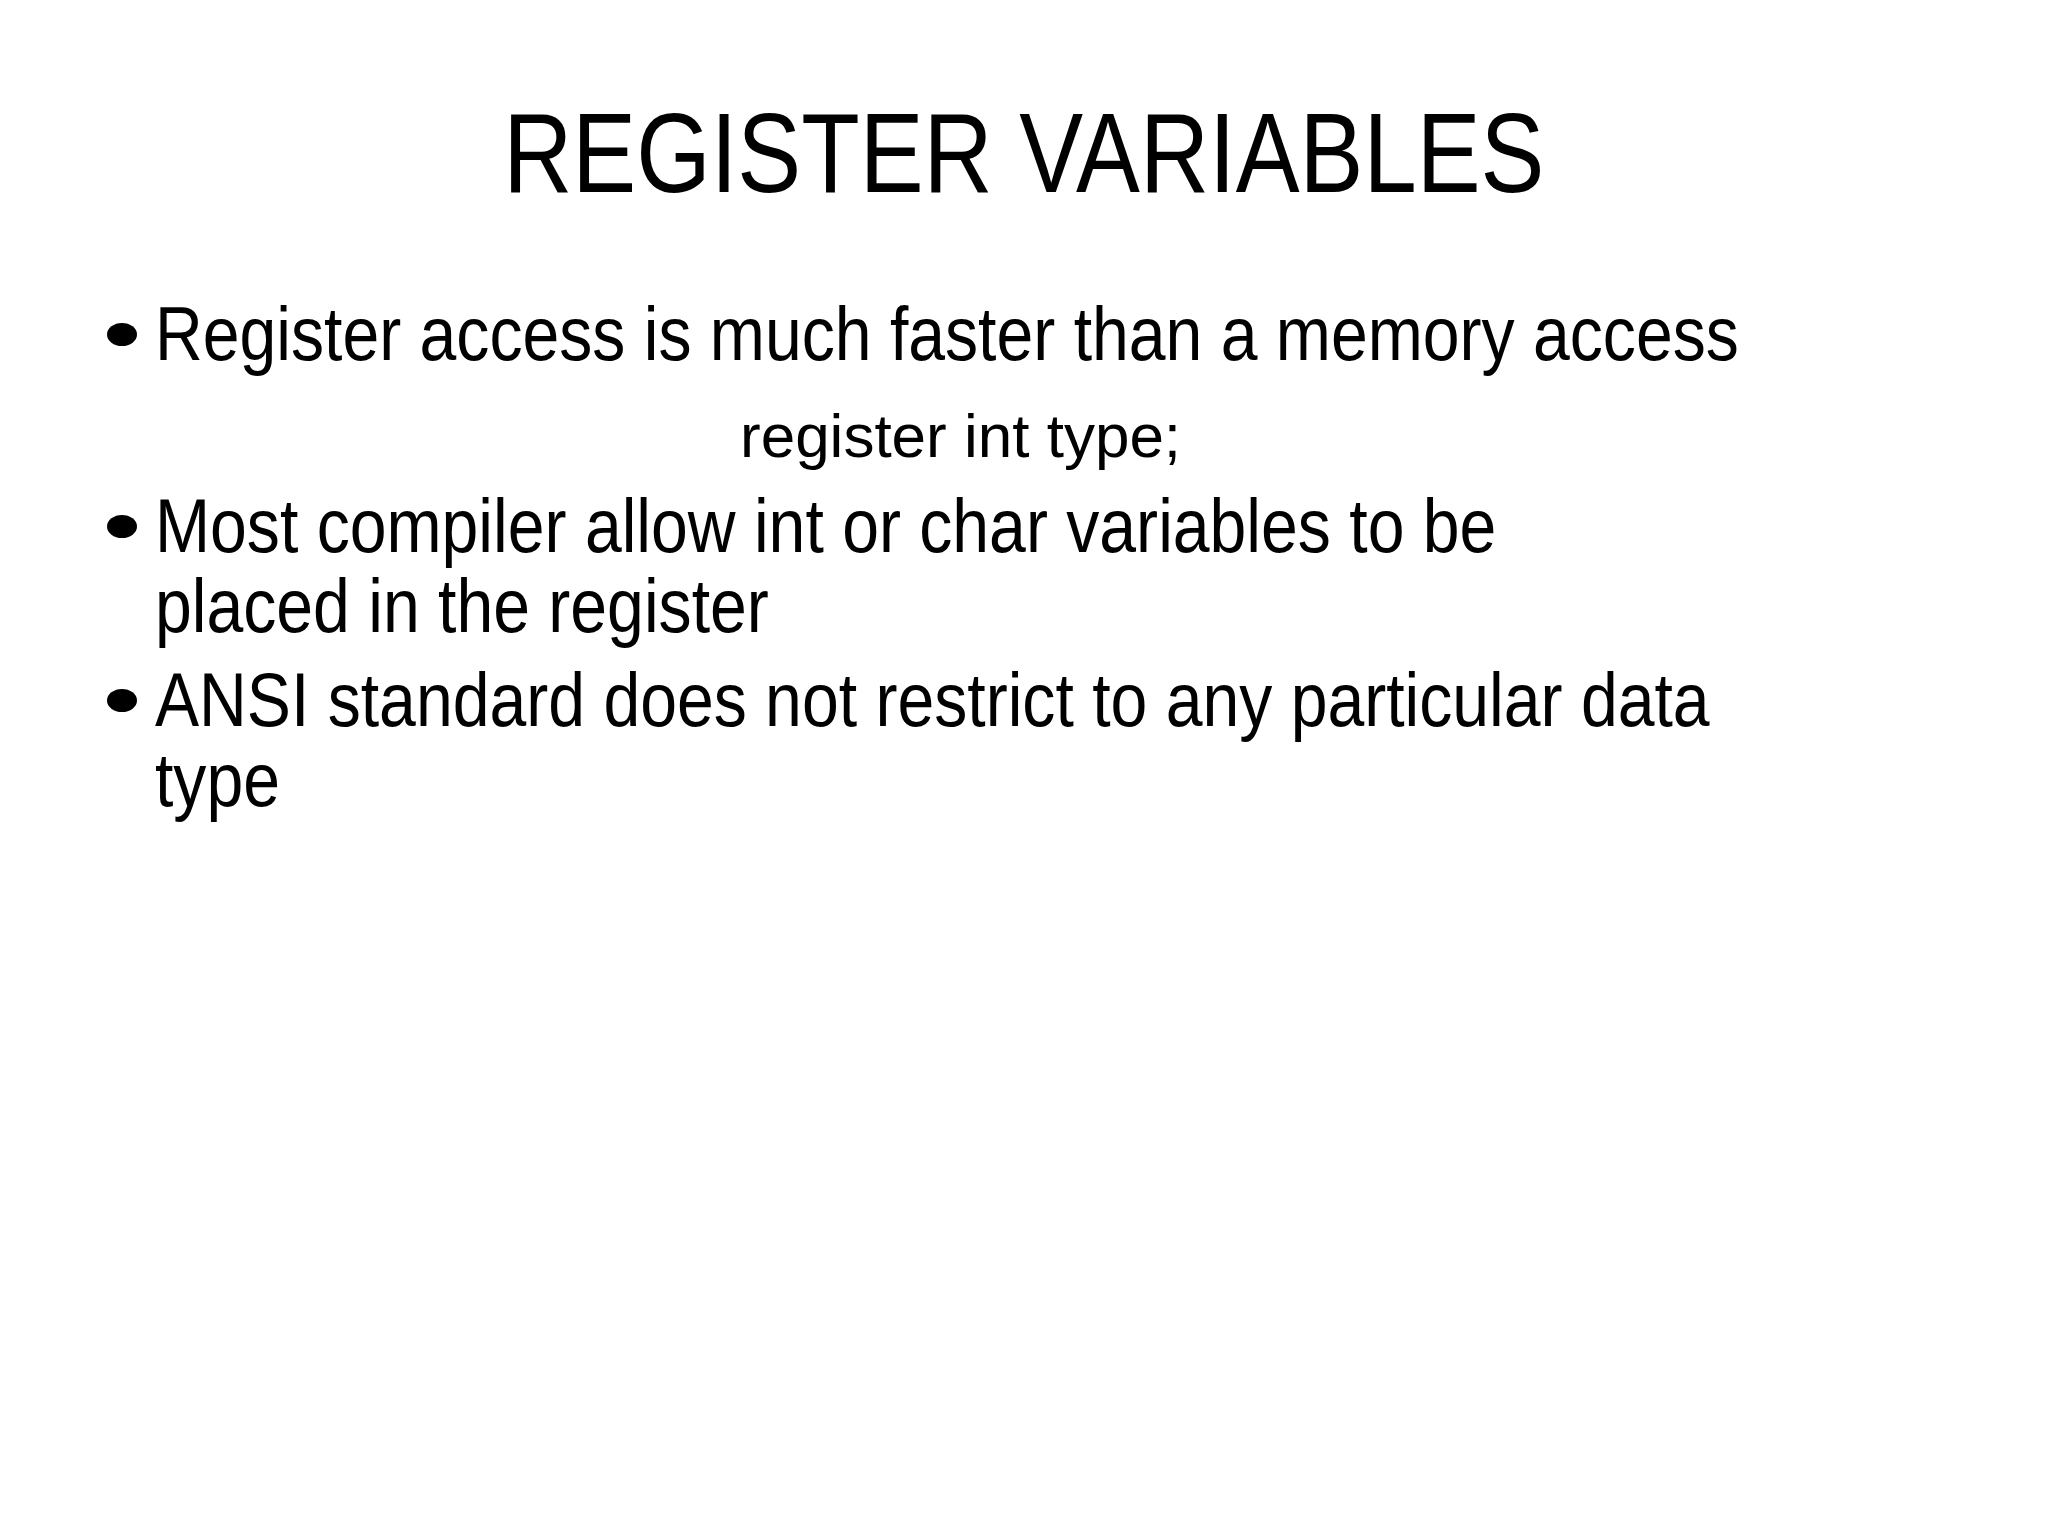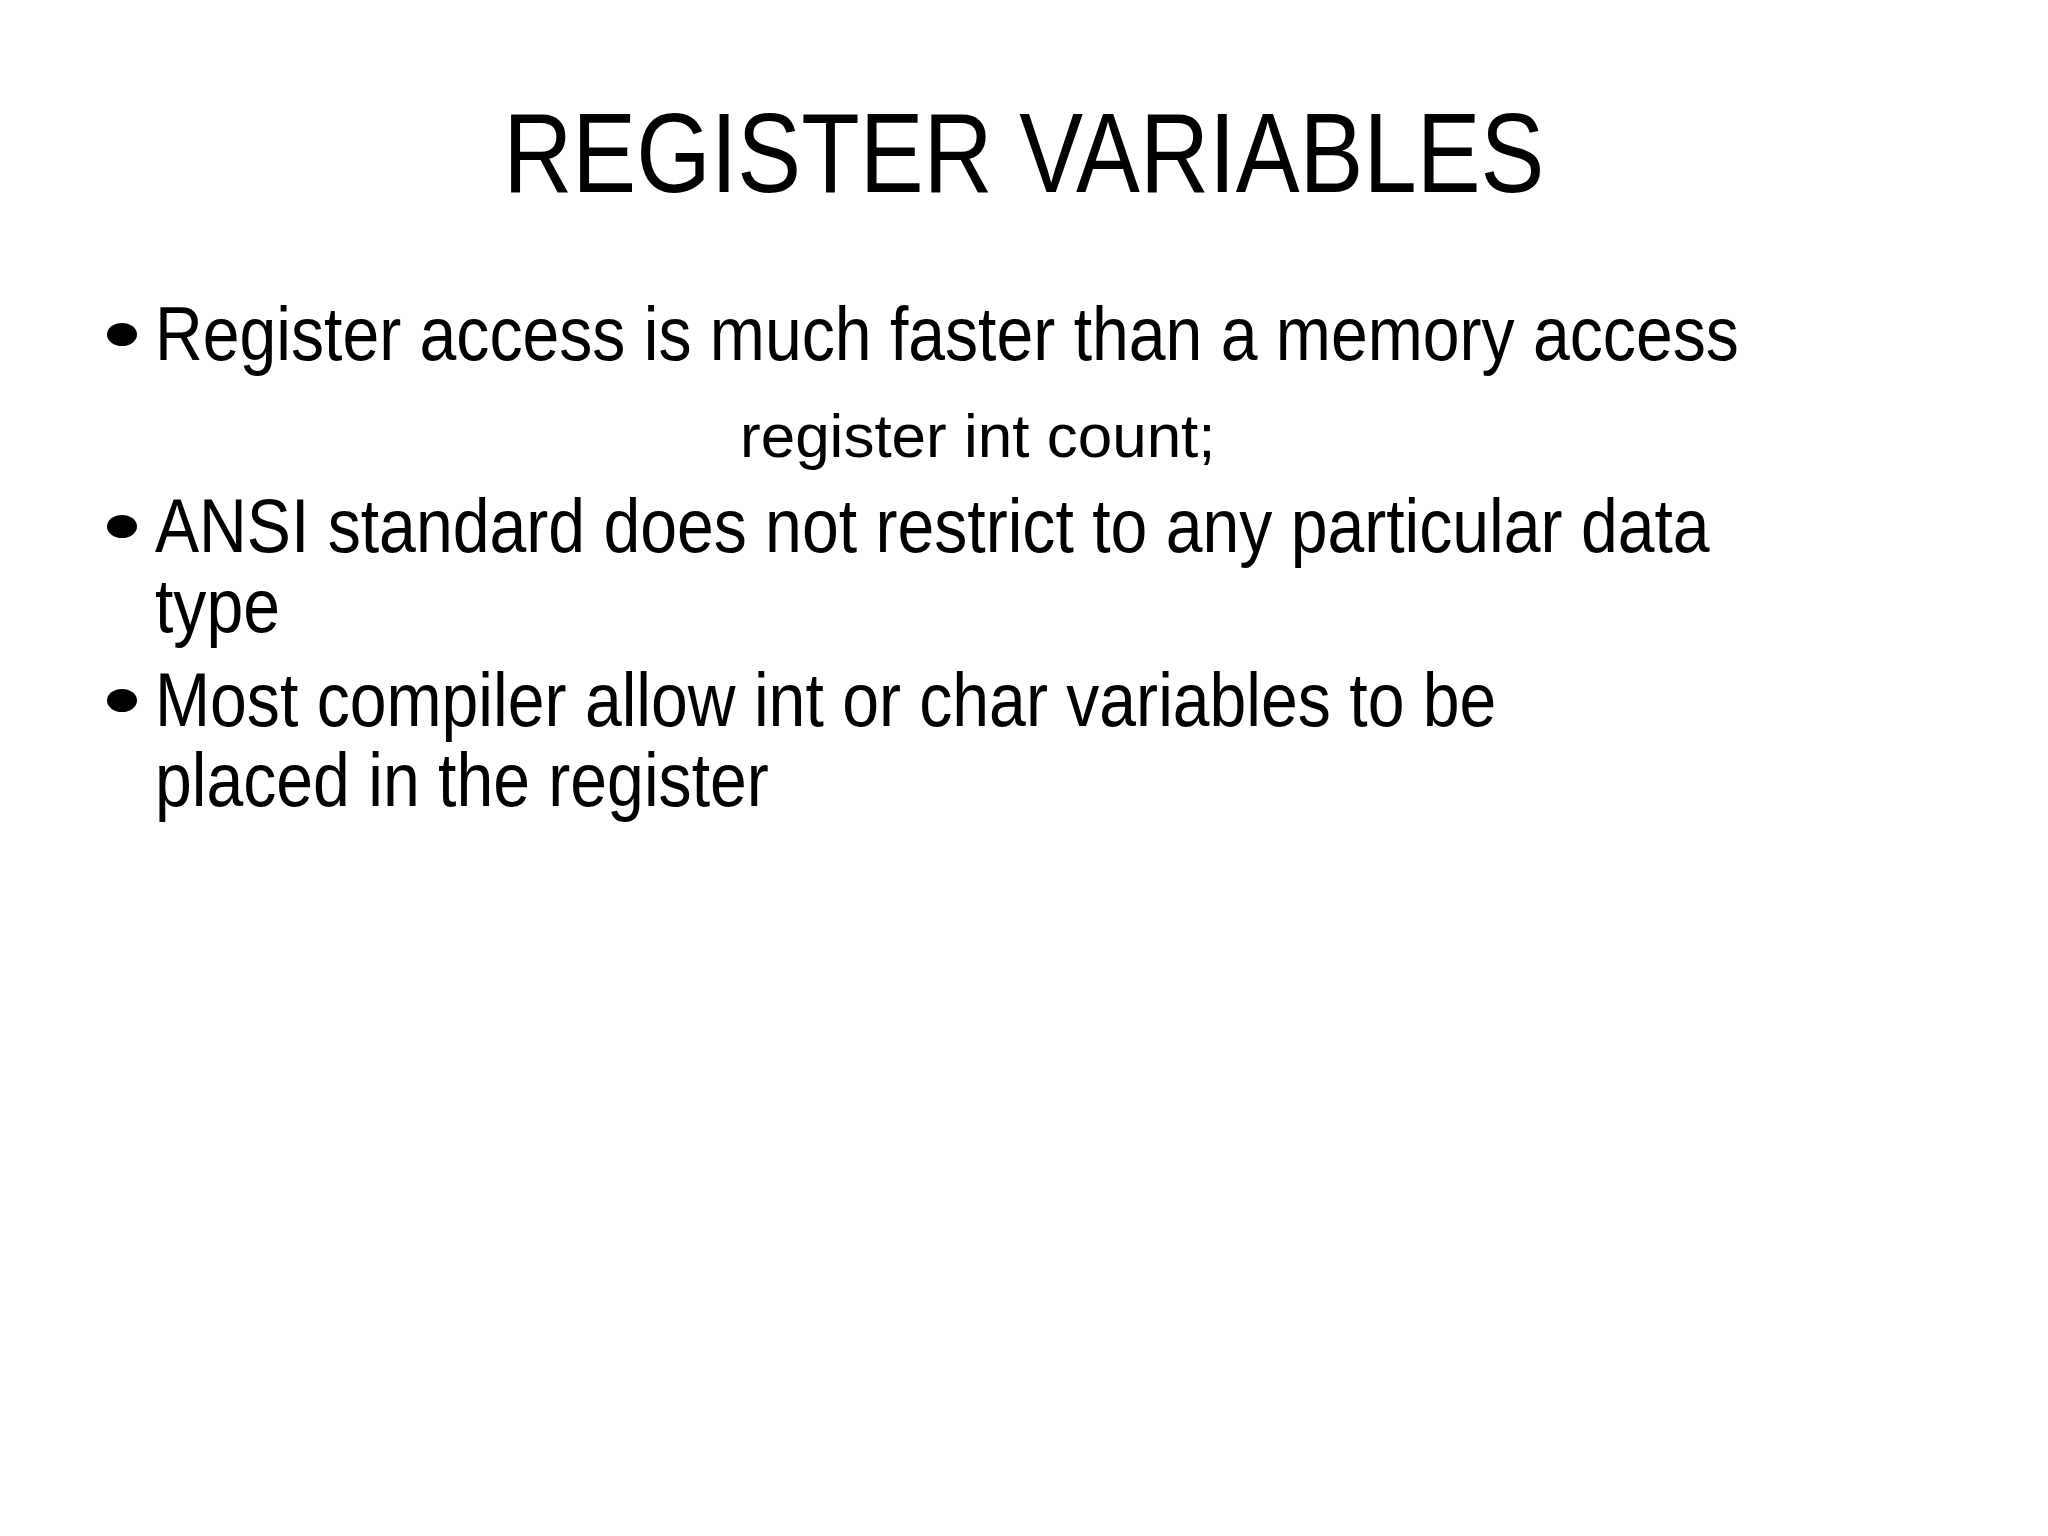--- a/index.html
+++ b/index.html
@@ -86,34 +86,34 @@
 
     <div class="bullet">
       <span class="marker">
         <span class="dot"></span>
       </span>
       <span class="btext">Register access is much faster than a memory access</span>
     </div>
 
 
     <div class="code-line">
-      <span class="btext">register int count;</span>
+      <span class="btext">register int type;</span>
+    </div>
+
+    <div class="bullet">
+      <span class="marker">
+        <span class="dot"></span>
+      </span>
+      <span class="btext">Most compiler allow int or char variables to be
+placed in the register</span>
     </div>
 
     <div class="bullet">
       <span class="marker">
         <span class="dot"></span>
       </span>
       <span class="btext">ANSI standard does not restrict to any particular data
 type</span>
     </div>
 
-    <div class="bullet">
-      <span class="marker">
-        <span class="dot"></span>
-      </span>
-      <span class="btext">Most compiler allow int or char variables to be
-placed in the register</span>
-    </div>
-
 
   </div>
 </div>
 
 </body></html>

